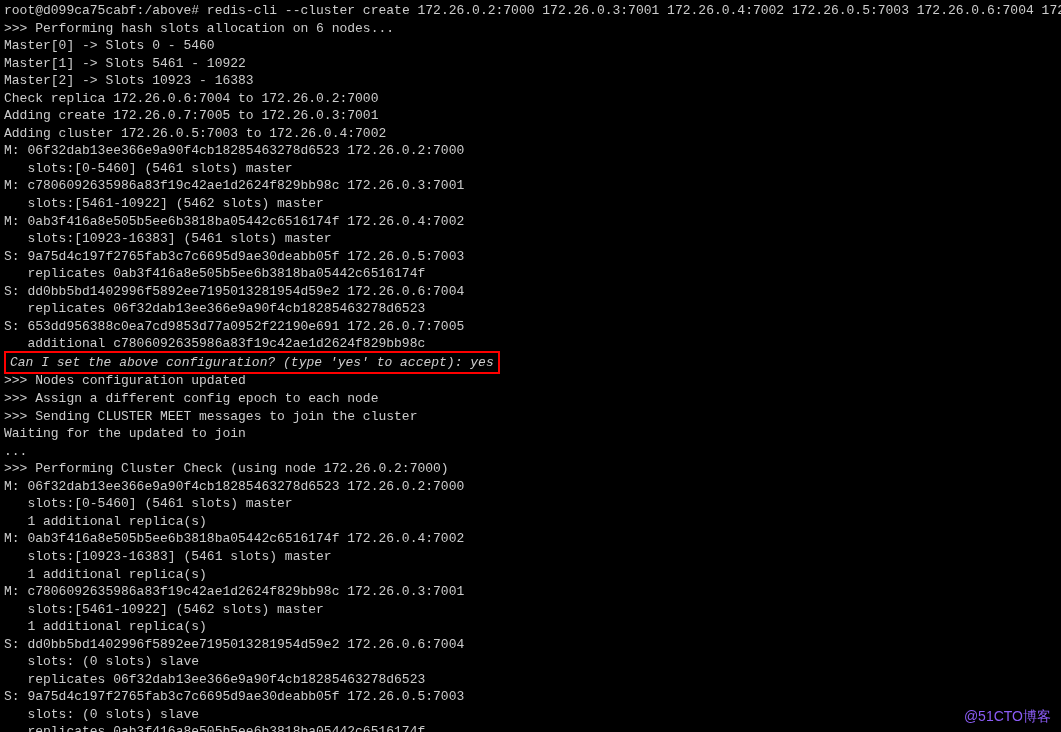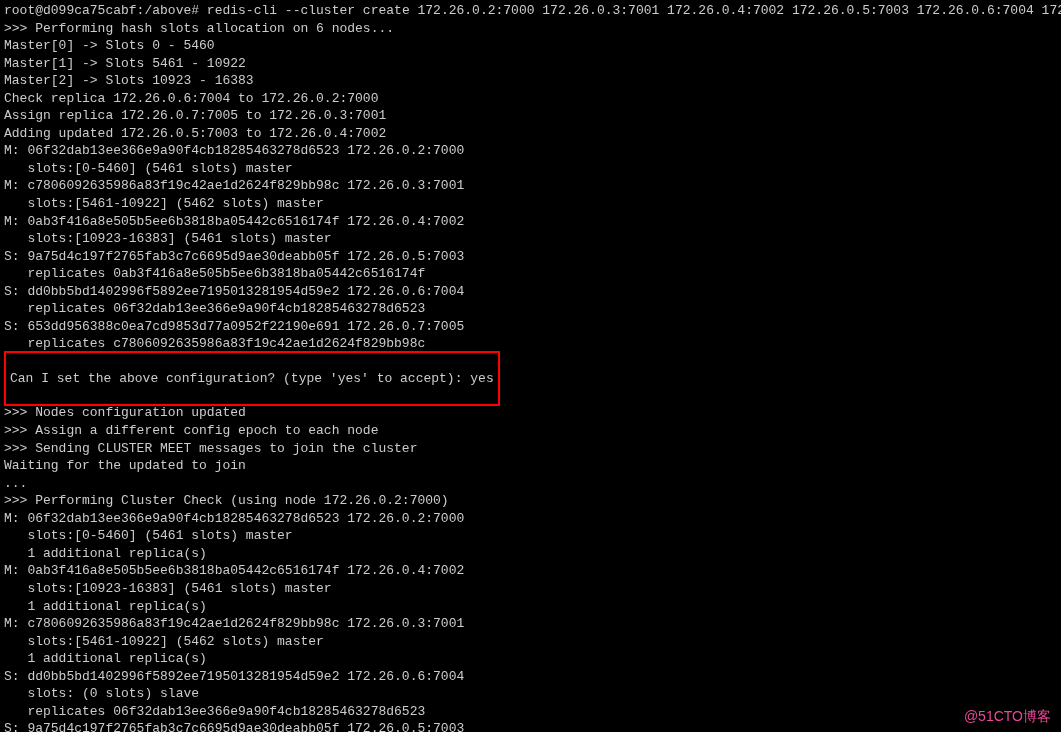--- a/index.html
+++ b/index.html
@@ -17,55 +17,56 @@
       width: 1061px;
       height: 732px;
       overflow: hidden;
     }
     .line {
       white-space: pre;
     }
     .highlight-box {
       border: 2px solid #ff0000;
       display: inline-block;
-      padding: 17px 4px;
+      padding: 1px 4px;
       margin: -2px 0;
+      font-style: italic;
     }
     .watermark {
       position: absolute;
       bottom: 6px;
       right: 10px;
-      color: #ec4899;
+      color: #8b5cf6;
       font-size: 14px;
       font-family: sans-serif;
     }
   </style>
 </head>
 <body>
 
 <div class="line"><span>root@d099ca75cabf:/above# </span><span>redis-cli --cluster create 172.26.0.2:7000 172.26.0.3:7001 172.26.0.4:7002 172.26.0.5:7003 172.26.0.6:7004 172.26.0.7:7005 --cluster-replicas 1</span></div>
 <div class="line">&gt;&gt;&gt; Performing hash slots allocation on 6 nodes...</div>
 <div class="line">Master[0] -&gt; Slots 0 - 5460</div>
 <div class="line">Master[1] -&gt; Slots 5461 - 10922</div>
 <div class="line">Master[2] -&gt; Slots 10923 - 16383</div>
 <div class="line">Check replica 172.26.0.6:7004 to 172.26.0.2:7000</div>
-<div class="line">Assign replica 172.26.0.7:7005 to 172.26.0.3:7001</div>
-<div class="line">Adding updated 172.26.0.5:7003 to 172.26.0.4:7002</div>
+<div class="line">Adding create 172.26.0.7:7005 to 172.26.0.3:7001</div>
+<div class="line">Adding cluster 172.26.0.5:7003 to 172.26.0.4:7002</div>
 <div class="line">M: 06f32dab13ee366e9a90f4cb18285463278d6523 172.26.0.2:7000</div>
 <div class="line">   slots:[0-5460] (5461 slots) master</div>
 <div class="line">M: c7806092635986a83f19c42ae1d2624f829bb98c 172.26.0.3:7001</div>
 <div class="line">   slots:[5461-10922] (5462 slots) master</div>
 <div class="line">M: 0ab3f416a8e505b5ee6b3818ba05442c6516174f 172.26.0.4:7002</div>
 <div class="line">   slots:[10923-16383] (5461 slots) master</div>
 <div class="line">S: 9a75d4c197f2765fab3c7c6695d9ae30deabb05f 172.26.0.5:7003</div>
 <div class="line">   replicates 0ab3f416a8e505b5ee6b3818ba05442c6516174f</div>
 <div class="line">S: dd0bb5bd1402996f5892ee7195013281954d59e2 172.26.0.6:7004</div>
 <div class="line">   replicates 06f32dab13ee366e9a90f4cb18285463278d6523</div>
 <div class="line">S: 653dd956388c0ea7cd9853d77a0952f22190e691 172.26.0.7:7005</div>
-<div class="line">   replicates c7806092635986a83f19c42ae1d2624f829bb98c</div>
+<div class="line">   additional c7806092635986a83f19c42ae1d2624f829bb98c</div>
 <div class="line"><span class="highlight-box">Can I set the above configuration? (type 'yes' to accept): yes</span></div>
 <div class="line">&gt;&gt;&gt; Nodes configuration updated</div>
 <div class="line">&gt;&gt;&gt; Assign a different config epoch to each node</div>
 <div class="line">&gt;&gt;&gt; Sending CLUSTER MEET messages to join the cluster</div>
 <div class="line">Waiting for the updated to join</div>
 <div class="line">...</div>
 <div class="line">&gt;&gt;&gt; Performing Cluster Check (using node 172.26.0.2:7000)</div>
 <div class="line">M: 06f32dab13ee366e9a90f4cb18285463278d6523 172.26.0.2:7000</div>
 <div class="line">   slots:[0-5460] (5461 slots) master</div>
 <div class="line">   1 additional replica(s)</div>

